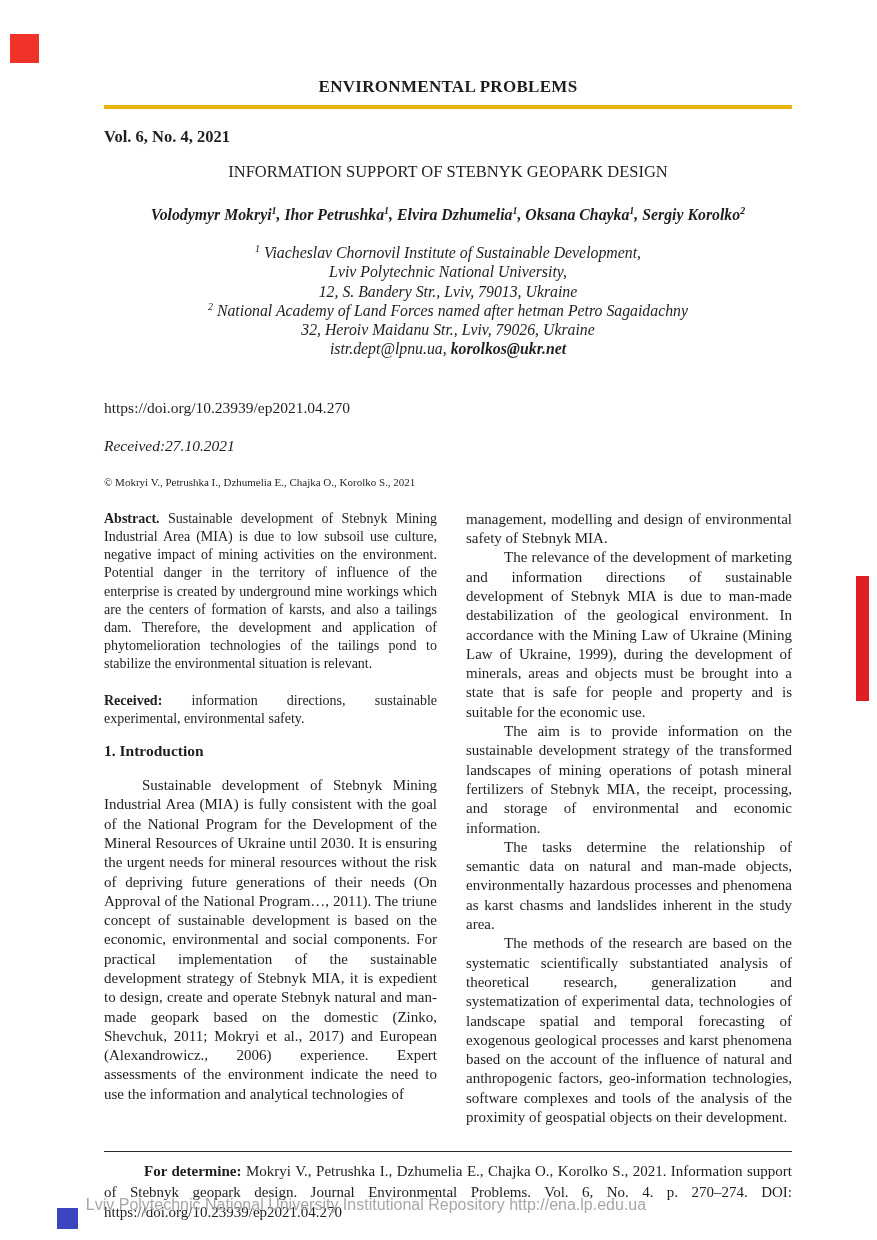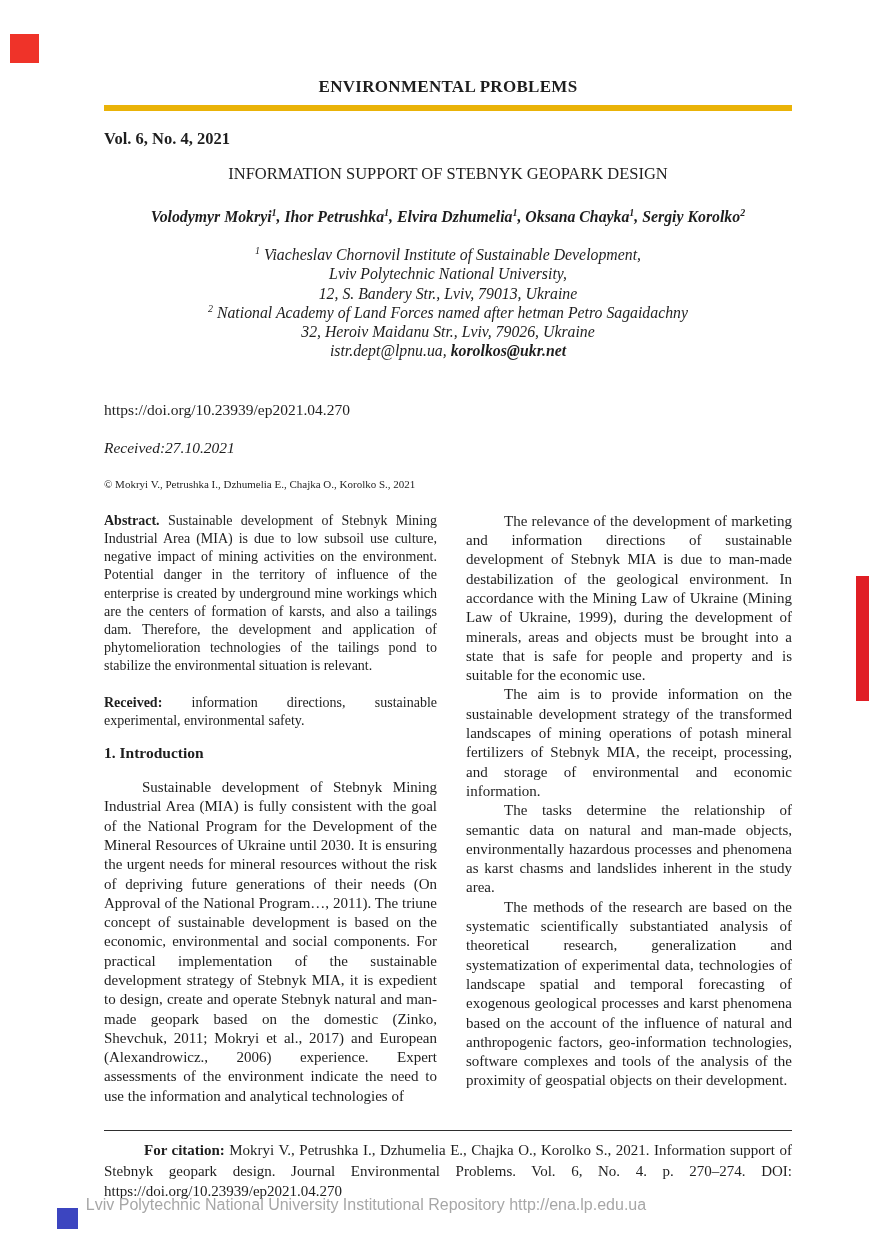--- a/index.html
+++ b/index.html
@@ -6,21 +6,21 @@
   .page {
     position:relative; width:877px; height:1240px; background:#ffffff;
     font-family:"Liberation Serif", serif; color:#1e1e1e; overflow:hidden;
   }
   .content { position:absolute; left:104px; top:0; width:688px; }
 
   sup { font-size:10px; vertical-align:super; line-height:0; }
 
   .masthead {
     margin-top:77px; text-align:center; font-weight:bold; font-size:17px;
-    letter-spacing:0.3px; padding-bottom:8px; border-bottom:6px solid #eab308;
+    letter-spacing:0.3px; padding-bottom:8px; border-bottom:4px solid #eab308;
   }
   .issue { margin-top:18px; font-weight:bold; font-size:16.5px; }
   .paper-title { margin-top:15px; text-align:center; font-weight:normal; font-size:16.5px; }
   .authors { margin-top:24px; text-align:center; font-weight:bold; font-size:15.8px;font-style:italic; }
   .affiliations { margin-top:19px; text-align:center; font-style:italic; font-size:15.8px; line-height:19.3px; }
   .affiliations .bold-email { font-weight:bold; }
   .doi-line { margin-top:40px; font-size:15.5px; }
   .received-line { margin-top:20px; font-style:italic; font-size:15.5px; }
   .copyright-line { margin-top:21px; font-size:11px; }
 
@@ -88,26 +88,27 @@
     <div class="copyright-line">© Mokryi V., Petrushka I., Dzhumelia E., Chajka O., Korolko S., 2021</div>
 
     <div class="columns">
       <div class="col-left">
         <p class="abstract"><span class="run-in-label">Abstract.</span><span> Sustainable development of Stebnyk Mining Industrial Area (MIA) is due to low subsoil use culture, negative impact of mining activities on the environment. Potential danger in the territory of influence of the enterprise is created by underground mine workings which are the centers of formation of karsts, and also a tailings dam. Therefore, the development and application of phytomelioration technologies of the tailings pond to stabilize the environmental situation is relevant.</span></p>
         <p class="keywords"><span class="run-in-label">Received:</span><span> information directions, sustainable experimental, environmental safety.</span></p>
         <p class="section-heading">1. Introduction</p>
         <p class="body-par first">Sustainable development of Stebnyk Mining Industrial Area (MIA) is fully consistent with the goal of the National Program for the Development of the Mineral Resources of Ukraine until 2030. It is ensuring the urgent needs for mineral resources without the risk of depriving future generations of their needs (On Approval of the National Program…, 2011). The triune concept of sustainable development is based on the economic, environmental and social components. For practical implementation of the sustainable development strategy of Stebnyk MIA, it is expedient to design, create and operate Stebnyk natural and man-made geopark based on the domestic (Zinko, Shevchuk, 2011; Mokryi et al., 2017) and European (Alexandrowicz., 2006) experience. Expert assessments of the environment indicate the need to use the information and analytical technologies of</p>
       </div>
       <div class="col-right">
+        <p class="body-par no-indent">management, modelling and design of environmental safety of Stebnyk MIA.</p>
         <p class="body-par">The relevance of the development of marketing and information directions of sustainable development of Stebnyk MIA is due to man-made destabilization of the geological environment. In accordance with the Mining Law of Ukraine (Mining Law of Ukraine, 1999), during the development of minerals, areas and objects must be brought into a state that is safe for people and property and is suitable for the economic use.</p>
         <p class="body-par">The aim is to provide information on the sustainable development strategy of the transformed landscapes of mining operations of potash mineral fertilizers of Stebnyk MIA, the receipt, processing, and storage of environmental and economic information.</p>
         <p class="body-par">The tasks determine the relationship of semantic data on natural and man-made objects, environmentally hazardous processes and phenomena as karst chasms and landslides inherent in the study area.</p>
         <p class="body-par">The methods of the research are based on the systematic scientifically substantiated analysis of theoretical research, generalization and systematization of experimental data, technologies of landscape spatial and temporal forecasting of exogenous geological processes and karst phenomena based on the account of the influence of natural and anthropogenic factors, geo-information technologies, software complexes and tools of the analysis of the proximity of geospatial objects on their development.</p>
       </div>
     </div>
 
-    <div class="citation-block"><span class="run-in-label">For citation: </span><span>Mokryi V., Petrushka I., Dzhumelia E., Chajka O., Korolko S., 2021. Information support of Stebnyk geopark design. Journal Environmental Problems. Vol. 6, No. 4. p. 270–274. DOI: https://doi.org/10.23939/ep2021.04.270</span></div>
+    <div class="citation-block"><span class="run-in-label">For determine: </span><span>Mokryi V., Petrushka I., Dzhumelia E., Chajka O., Korolko S., 2021. Information support of Stebnyk geopark design. Journal Environmental Problems. Vol. 6, No. 4. p. 270–274. DOI: https://doi.org/10.23939/ep2021.04.270</span></div>
 
   </div>
 
   <div class="repo-footer">Lviv Polytechnic National University Institutional Repository http://ena.lp.edu.ua</div>
 
 </div>
 
 </body></html>

